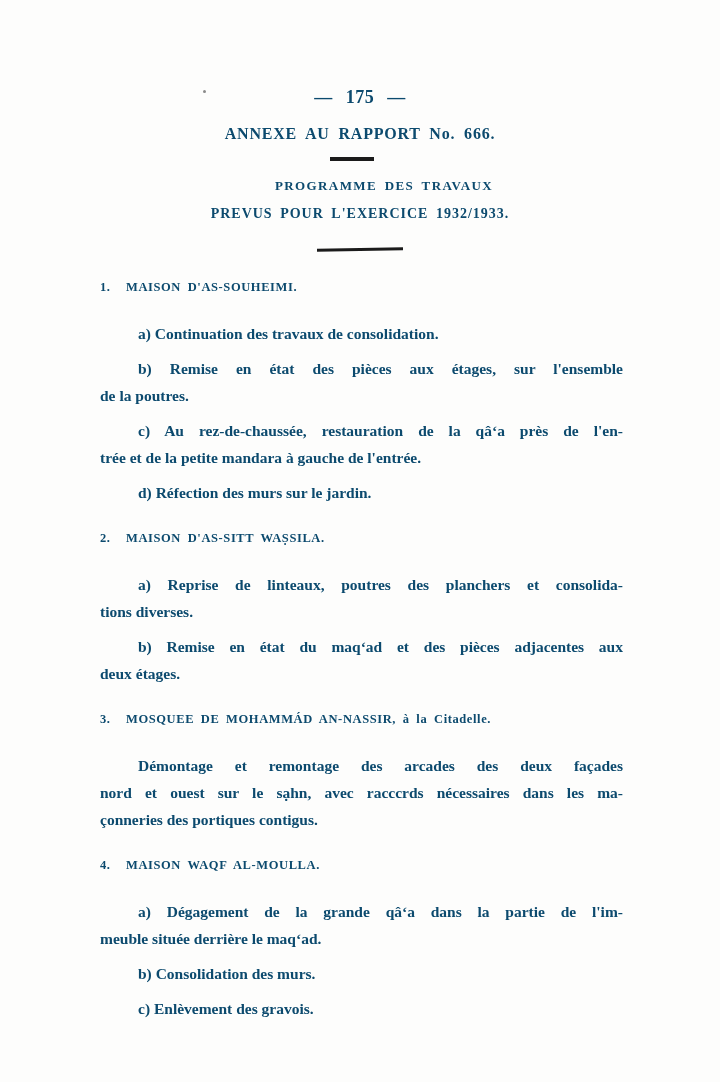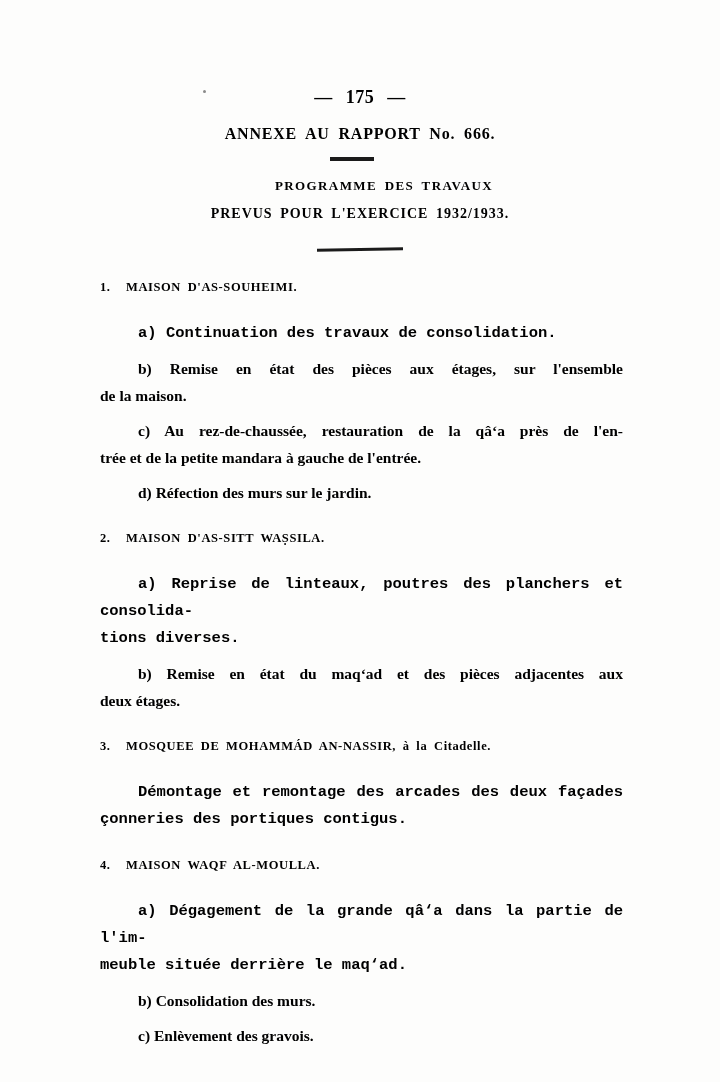--- a/index.html
+++ b/index.html
@@ -6,21 +6,21 @@
     margin: 0;
     padding: 0;
     background: #e8e8e8;
   }
   .page {
     position: relative;
     width: 720px;
     height: 1082px;
     margin: 0;
     background: #fdfdfc;
-    color: #000000;
+    color: #0c4a6e;
     font-family: "Liberation Serif", "DejaVu Serif", serif;
     font-weight: 700;
     overflow: hidden;
   }
   .page-number {
     margin: 86px 0 0 0;
     text-align: center;
     font-size: 18px;
     line-height: 22px;
     word-spacing: 8px;
@@ -78,21 +78,21 @@
     letter-spacing: 0.6px;
     word-spacing: 3px;
     display: flex;
   }
   .section-number {
     display: inline-block;
     width: 26px;
     flex: 0 0 26px;
   }
   .paragraph { margin-top: 8px; }
-  .paragraph.first { margin-top: 24px; font-family: Liberation Mono, monospace; }
+  .paragraph.first { margin-top: 24px; }
   .line {
     font-size: 15.5px;
     line-height: 27px;
     text-align: left;
   }
   .line.first { text-indent: 38px; }
   .line.just {
     text-align: justify;
     text-align-last: justify;
   }
@@ -128,21 +128,21 @@
     <div class="section first">
       <div class="section-heading">
         <span class="section-number">1.</span>
         <span class="section-title">MAISON D'AS-SOUHEIMI.</span>
       </div>
       <div class="paragraph first">
         <div class="line first">a) Continuation des travaux de consolidation.</div>
       </div>
       <div class="paragraph">
         <div class="line first just">b) Remise en état des pièces aux étages, sur l'ensemble</div>
-        <div class="line">de la maison.</div>
+        <div class="line">de la poutres.</div>
       </div>
       <div class="paragraph">
         <div class="line first just">c) Au rez-de-chaussée, restauration de la qâ‘a près de l'en-</div>
         <div class="line">trée et de la petite mandara à gauche de l'entrée.</div>
       </div>
       <div class="paragraph">
         <div class="line first">d) Réfection des murs sur le jardin.</div>
       </div>
     </div>
 
@@ -161,20 +161,21 @@
       </div>
     </div>
 
     <div class="section">
       <div class="section-heading">
         <span class="section-number">3.</span>
         <span class="section-title">MOSQUEE DE MOHAMMÁD AN-NASSIR, à la Citadelle.</span>
       </div>
       <div class="paragraph first">
         <div class="line first just">Démontage et remontage des arcades des deux façades</div>
+        <div class="line just">nord et ouest sur le sạhn, avec racccrds nécessaires dans les ma-</div>
         <div class="line">çonneries des portiques contigus.</div>
       </div>
     </div>
 
     <div class="section">
       <div class="section-heading">
         <span class="section-number">4.</span>
         <span class="section-title">MAISON WAQF AL-MOULLA.</span>
       </div>
       <div class="paragraph first">

